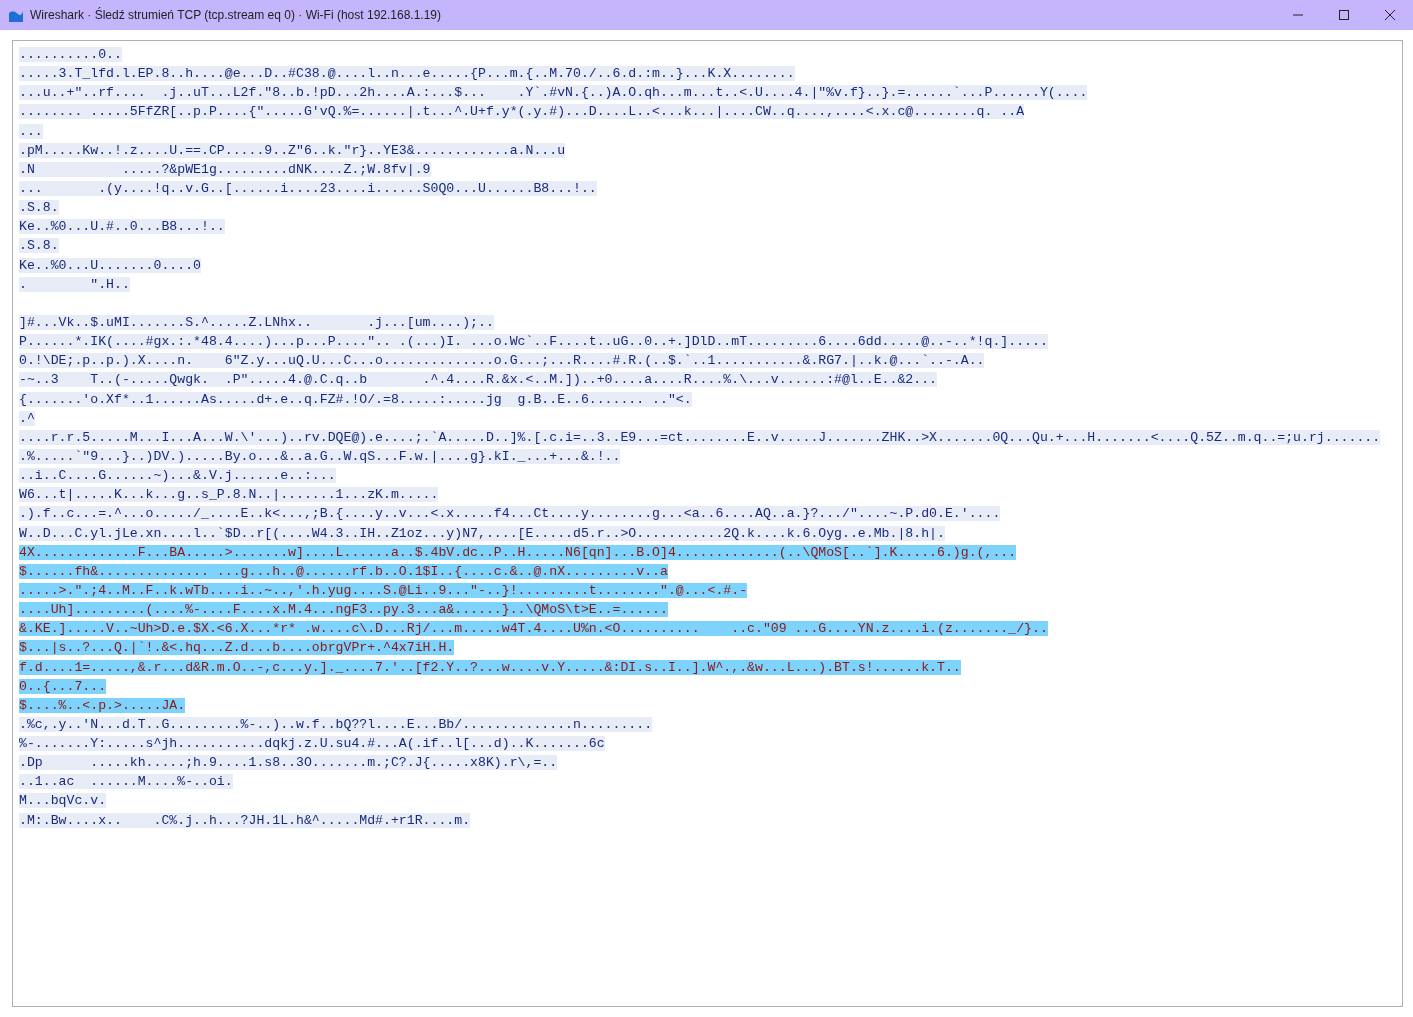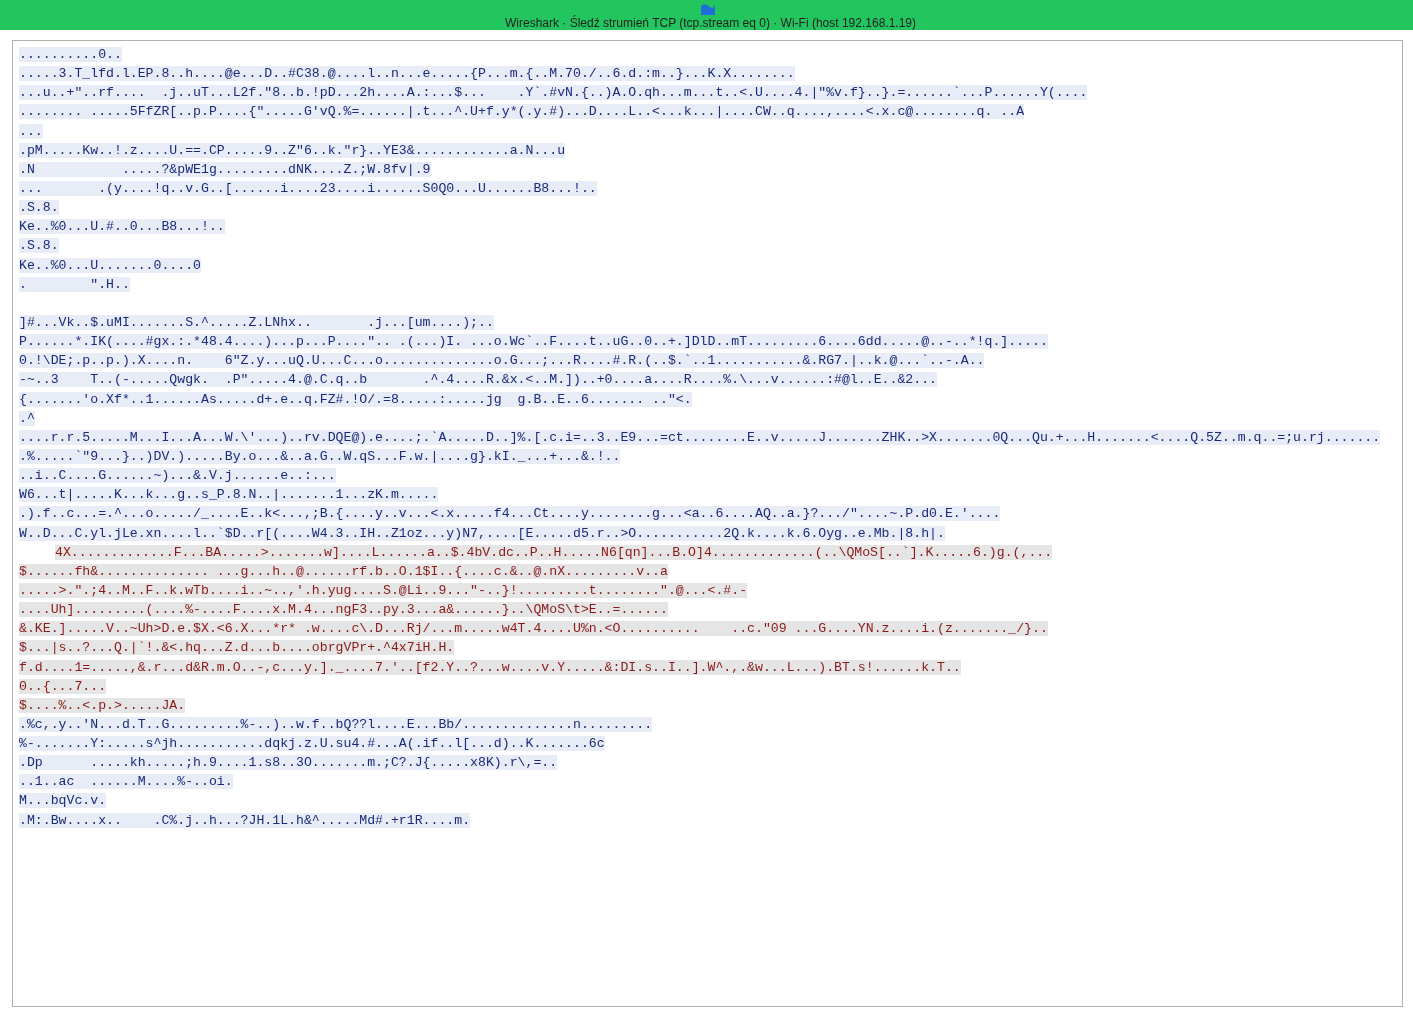--- a/index.html
+++ b/index.html
@@ -11,25 +11,24 @@
     height: 1017px;
     overflow: hidden;
     display: flex;
     flex-direction: column;
   }
   .titlebar {
     height: 30px;
     display: flex;
     align-items: center;
     padding: 0 0 0 8px;
-    background: #22c55e;
+    background: #c4b5fd;
     color: #222;
     font-size: 12px;
     user-select: none;
-    flex-direction: column;
   }
   .titlebar .app-icon {
     width: 16px;
     height: 16px;
     margin-right: 6px;
     display: inline-flex;
     align-items: center;
     justify-content: center;
   }
   .titlebar .title-text { flex: 0 0 auto; }
@@ -55,21 +54,21 @@
     background: #ffffff;
     overflow-y: scroll;
     padding: 4px 6px;
     font-family: Consolas, "Courier New", monospace;
     font-size: 13.2px;
     line-height: 1.45;
     white-space: pre-wrap;
     word-break: break-all;
   }
   .seg { display: inline; padding: 0; }
-  .seg.client { color: #8a1a1a; background: #e5e5e5; margin-left: 36px; }
+  .seg.client { color: #8a1a1a; background: #7dd3fc; }
   .seg.server { color: #1a2b7a; background: #e8ecf7; }
 
   
   .stream-box::-webkit-scrollbar { width: 16px; }
   .stream-box::-webkit-scrollbar-track { background: #f0f0f0; }
   .stream-box::-webkit-scrollbar-thumb { background: #c2c2c2; border: 2px solid #f0f0f0; }
   .stream-box::-webkit-scrollbar-button { height: 16px; background: #f0f0f0; }
 </style>
 </head>
 <body>

